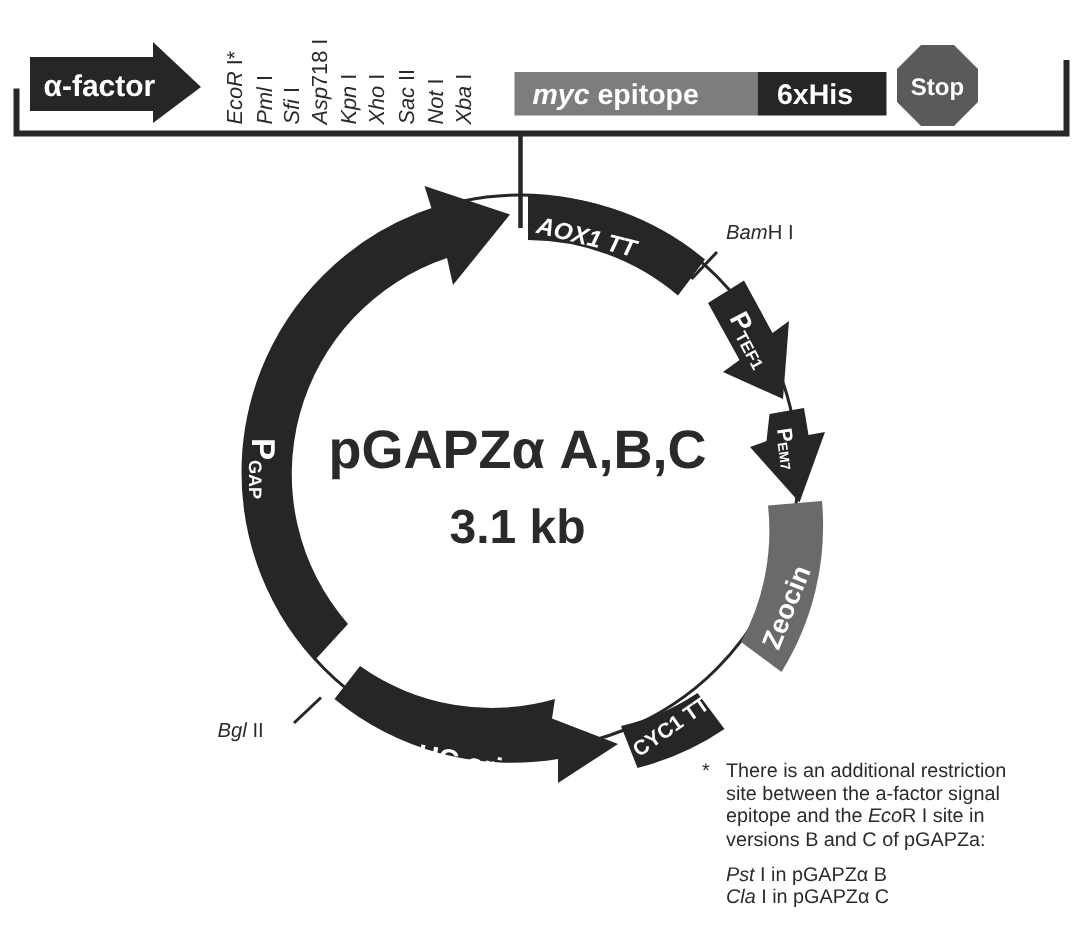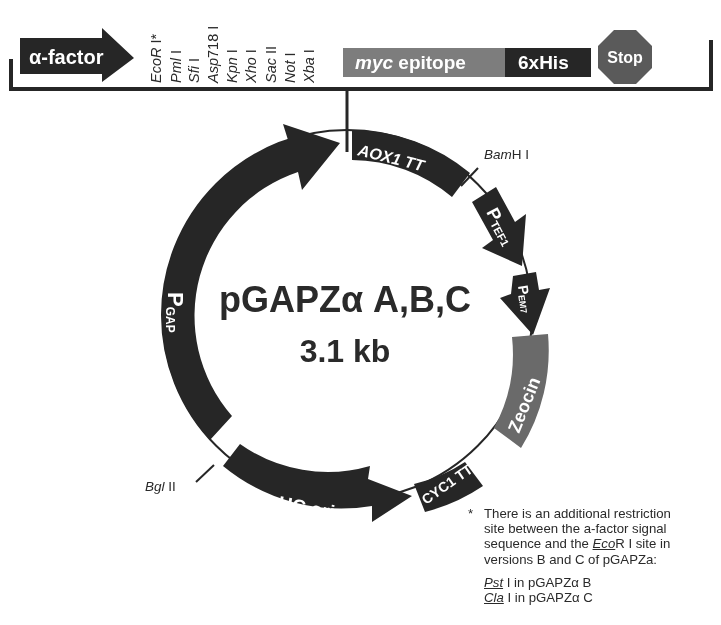--- a/index.html
+++ b/index.html
@@ -6,21 +6,21 @@
   body { width: 721px; height: 625px; position: relative; overflow: hidden;
          font-family: "Liberation Sans", sans-serif; color: #2a2a2a; }
   #map { position: absolute; left: 0; top: 0; width: 721px; height: 625px; }
   .svg-text-bold { font-family: "Liberation Sans", sans-serif; font-weight: bold; }
   .svg-text { font-family: "Liberation Sans", sans-serif; }
   .footnote { position: absolute; left: 468px; top: 506px; width: 255px;
               font-size: 13.2px; line-height: 15.2px; color: #2a2a2a; }
   .footnote .star { position: absolute; left: 0; top: 0; }
   .footnote .body { margin-left: 16px; }
   .footnote .gap { height: 8px; }
-  .footnote i { font-style: italic; text-decoration: underline; }
+  .footnote i { font-style: italic; }
 </style>
 </head>
 <body>
 
 <svg id="map" width="721" height="625" viewBox="0 0 721 625" xmlns="http://www.w3.org/2000/svg">
 
   <g>
     <polyline points="11,59 11,89 711,89 711,40" fill="none" stroke="#262626" stroke-width="4"></polyline>
     <line x1="347" y1="89" x2="347" y2="152" stroke="#262626" stroke-width="3"></line>
   </g>
@@ -111,19 +111,19 @@
 
   <text x="345" y="312" font-size="36" text-anchor="middle" fill="#2a2a2a" class="svg-text-bold">pGAPZα A,B,C</text>
   <text x="345" y="362" font-size="32" text-anchor="middle" fill="#2a2a2a" class="svg-text-bold">3.1 kb</text>
 </svg>
 
 <div class="footnote">
   <span class="star">*</span>
   <div class="body">
     <div>There is an additional restriction</div>
     <div>site between the a-factor signal</div>
-    <div><span>sequence and the </span><i>Eco</i><span>R I site in</span></div>
+    <div><span>epitope and the </span><i>Eco</i><span>R I site in</span></div>
     <div>versions B and C of pGAPZa:</div>
     <div class="gap"></div>
     <div><i>Pst</i><span> I in pGAPZα B</span></div>
     <div><i>Cla</i><span> I in pGAPZα C</span></div>
   </div>
 </div>
 
 </body></html>

